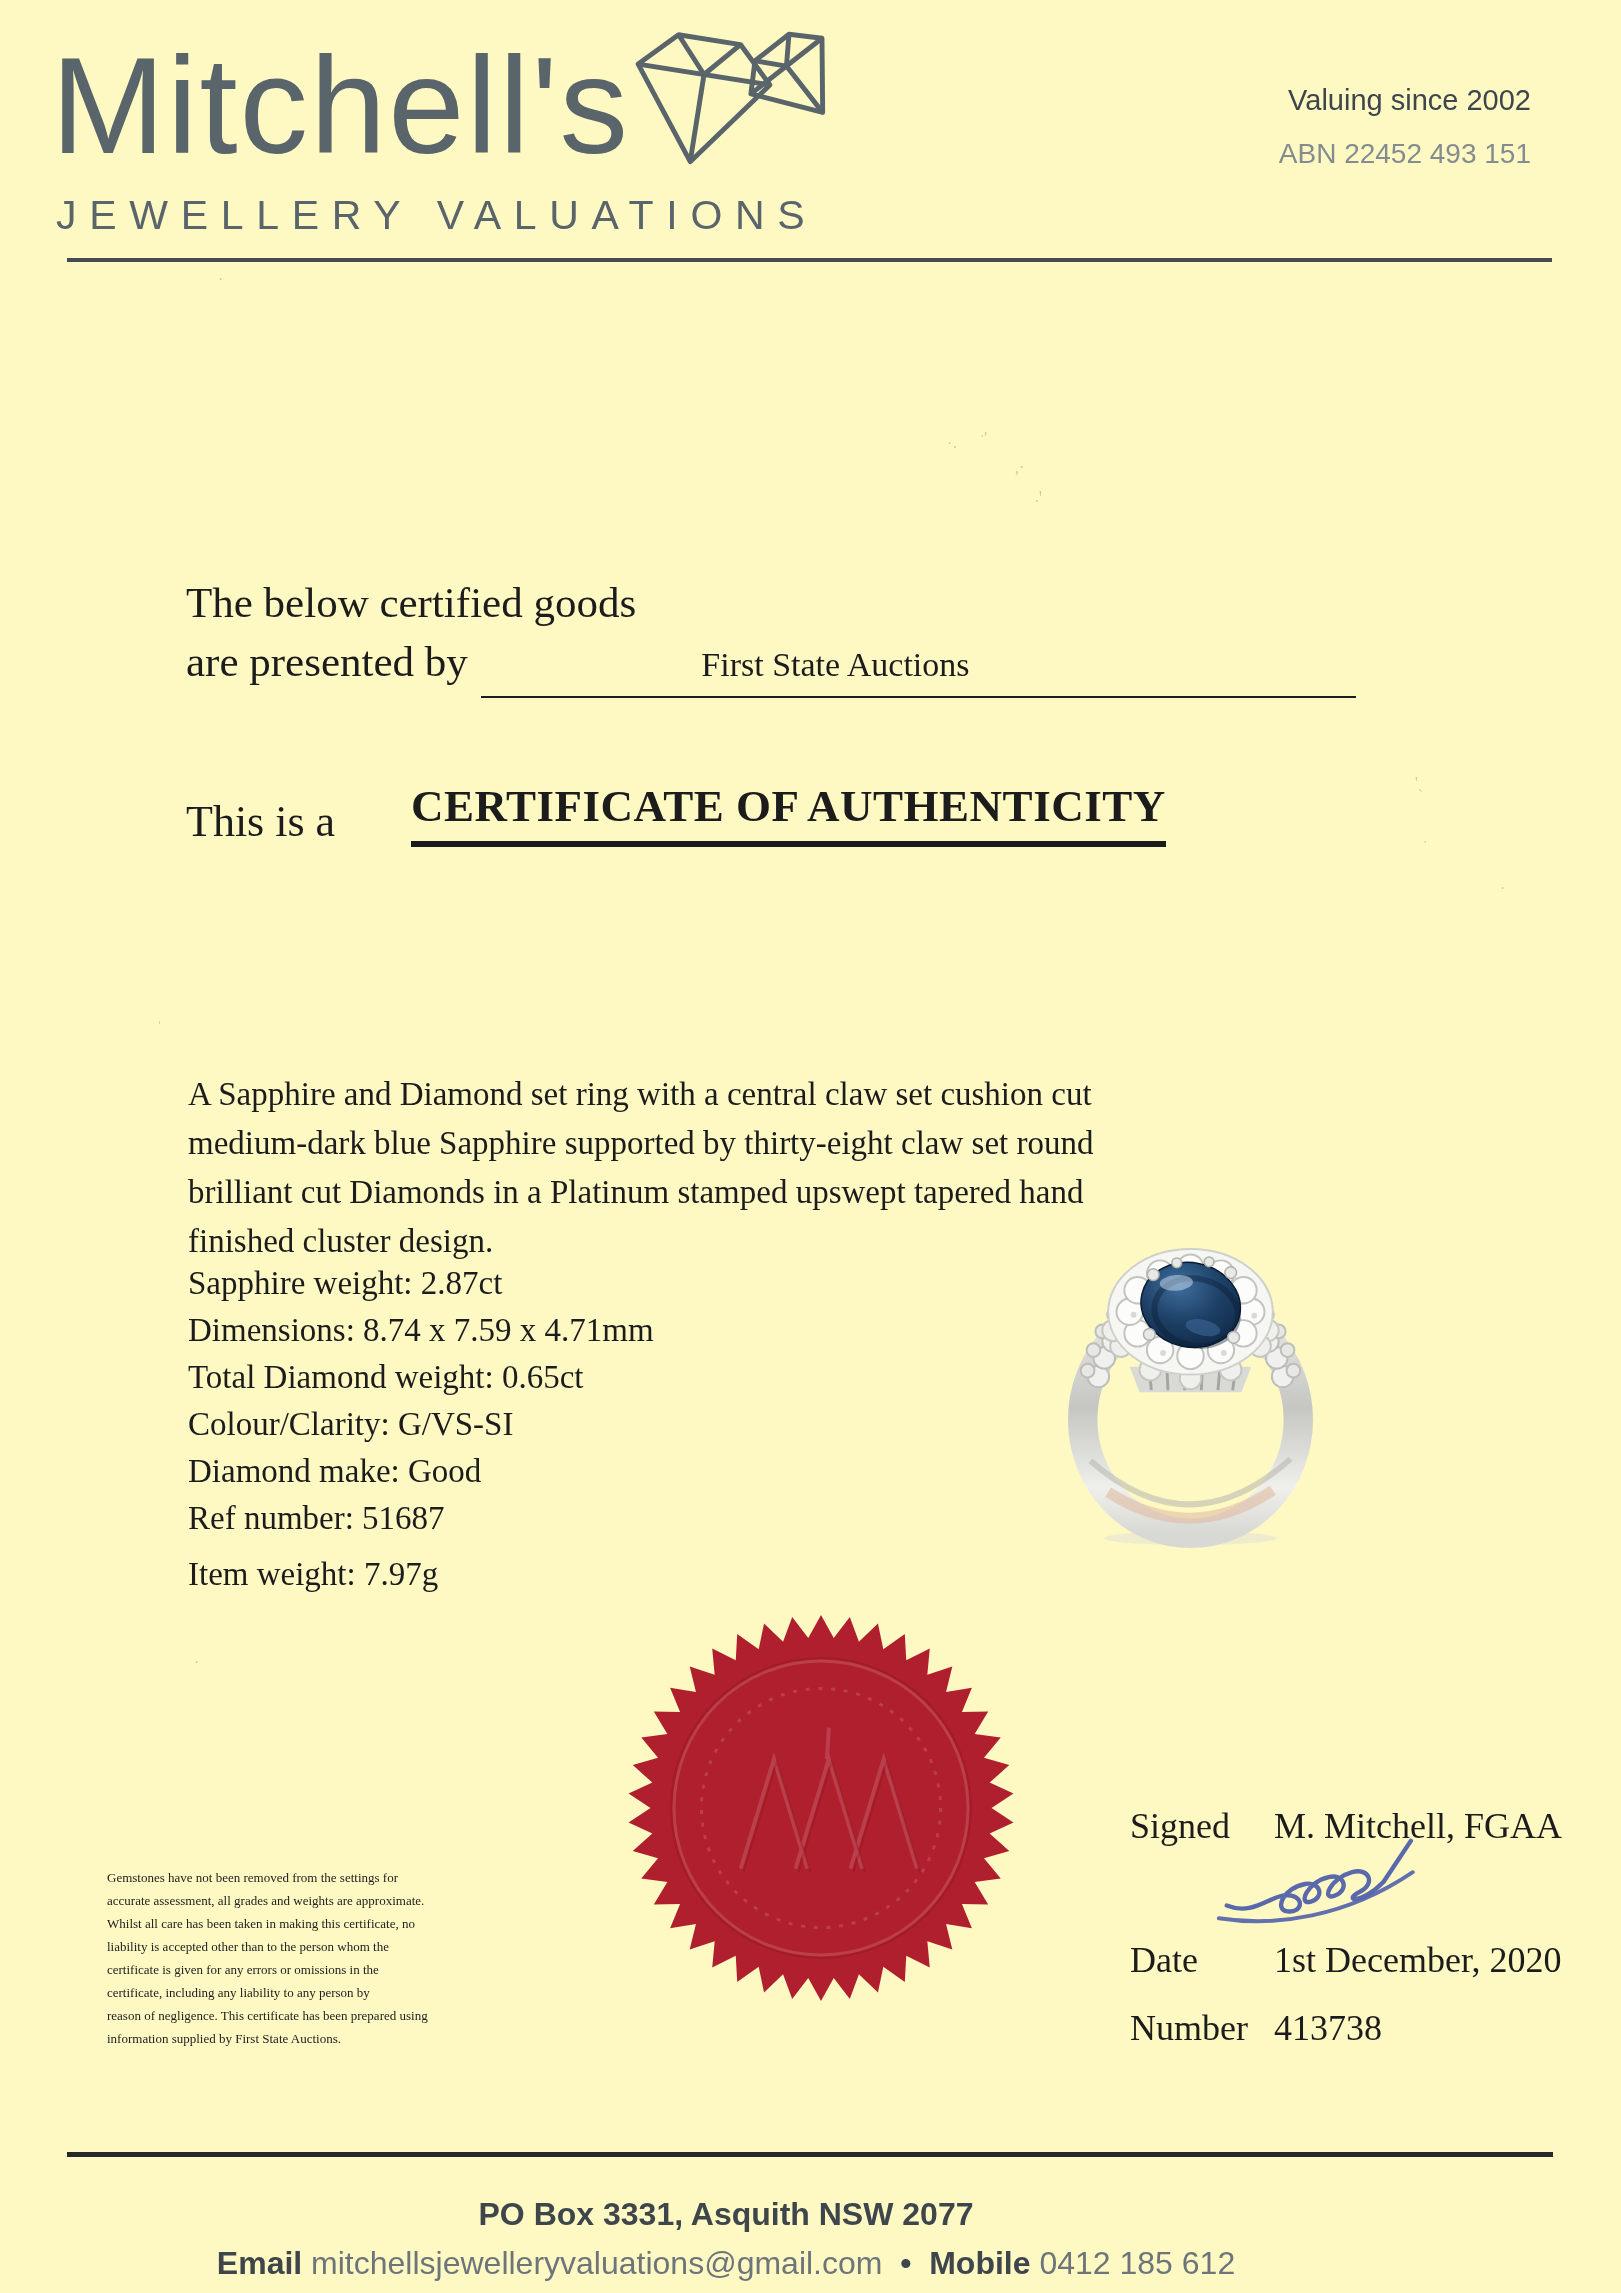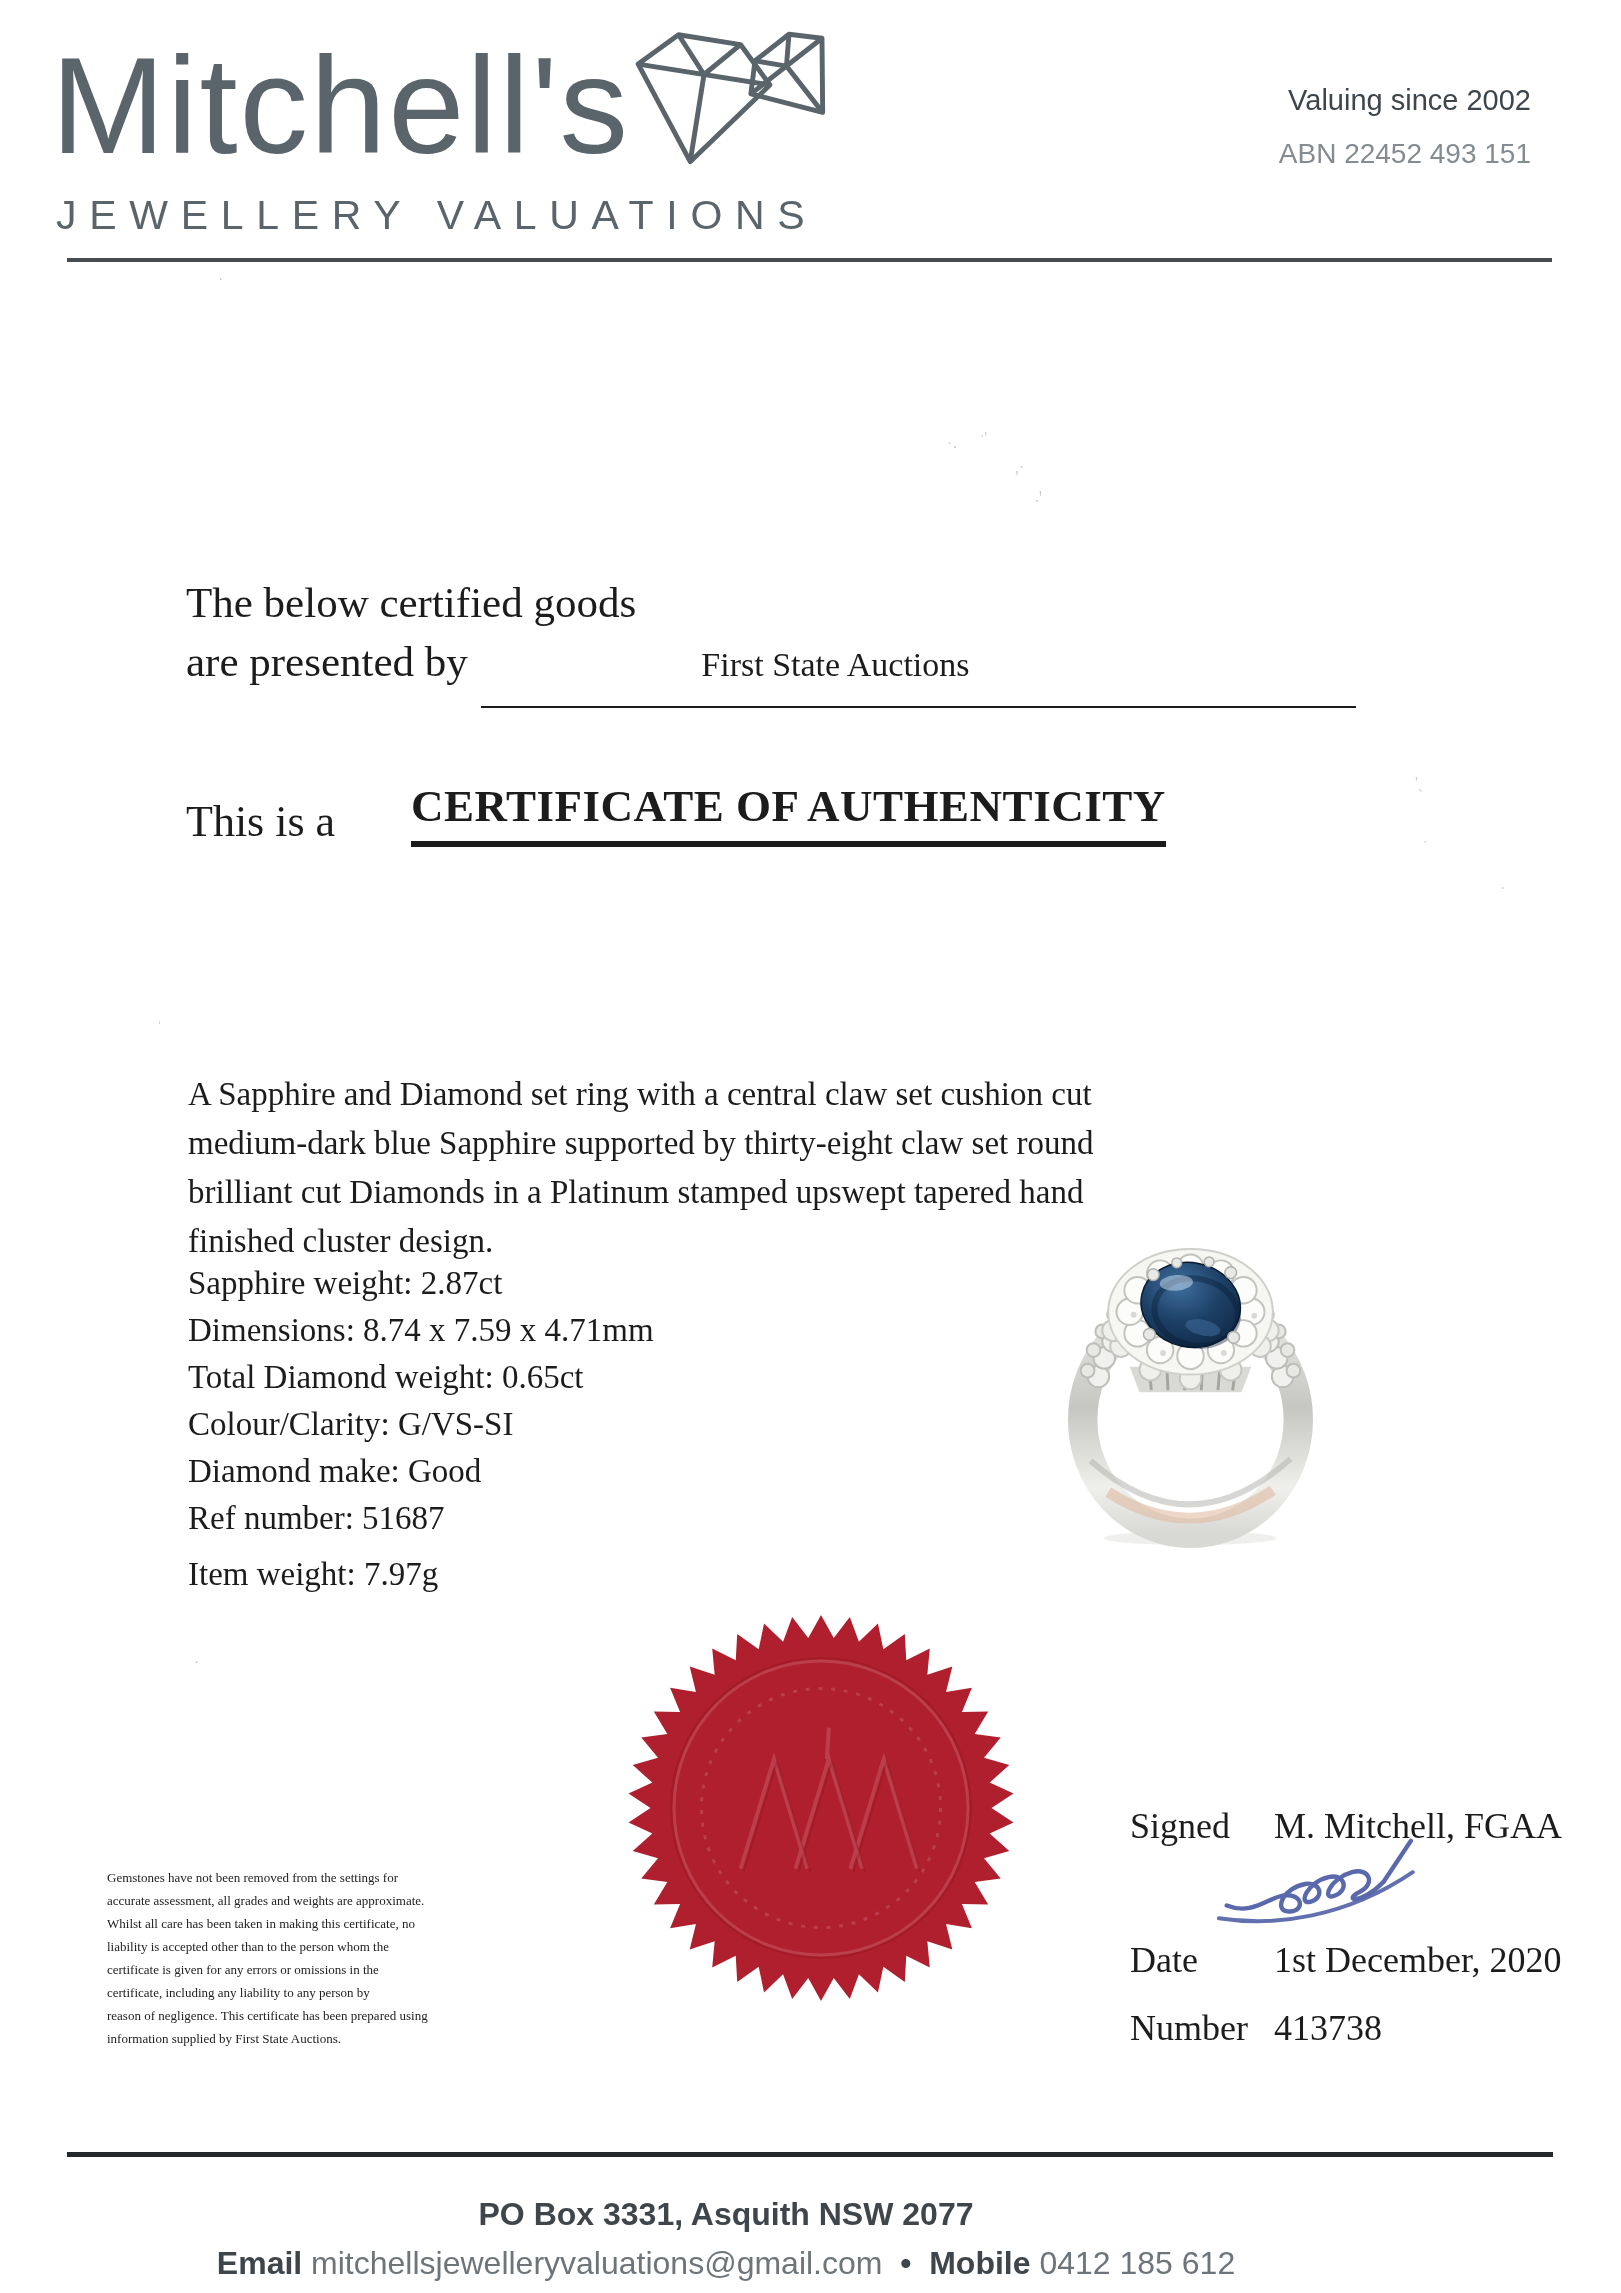--- a/index.html
+++ b/index.html
@@ -8,21 +8,21 @@
     --signature-blue:#5a68ac;
     --ink:#1c1c1c;
     --footer-dark:#3e464b;
     --footer-light:#6d757a;
   }
   *{margin:0;padding:0;box-sizing:border-box;}
   html,body{background:#e8e8e8;}
   .page{
     position:relative;
     width:1621px;height:2294px;
-    background:#ffffff;
+    background:#fef9c3;
     font-family:"Liberation Serif", serif;
     color:var(--ink);
     overflow:hidden;
     margin:0 auto;
   }
   .abs{position:absolute;}
   .sans{font-family:"Liberation Sans", sans-serif;}
 
   
   .brand-name{
@@ -38,21 +38,21 @@
   .tagline{right:90px;top:84px;font-size:29px;font-weight:400;color:#3d464c;text-align:right;}
   .abn{right:90px;top:138px;font-size:28px;font-weight:400;color:#848c91;text-align:right;}
   .header-rule{left:67px;top:258px;width:1485px;height:3.9px;background:#454d52;}
 
   
   .presented1{left:186px;top:578px;font-size:43px;}
   .presented2{left:186px;top:637px;font-size:43px;display:flex;align-items:baseline;}
   .presenter-line{
     display:inline-block;width:875px;margin-left:13.7px;
     border-bottom:2.9px solid #1d1d1d;
-    text-align:center;padding-right:167px;padding-bottom:22px;
+    text-align:center;padding-right:167px;padding-bottom:12px;
     font-size:34px;
   }
 
   
   .title-row{left:186px;top:780px;display:flex;align-items:flex-end;}
   .title-prefix{font-size:44px;}
   .title-heading{
     margin-left:76px;font-size:45px;font-weight:700;letter-spacing:0.5px;
     border-bottom:6.9px solid #1b1b1b;padding-bottom:8.8px;
   }

